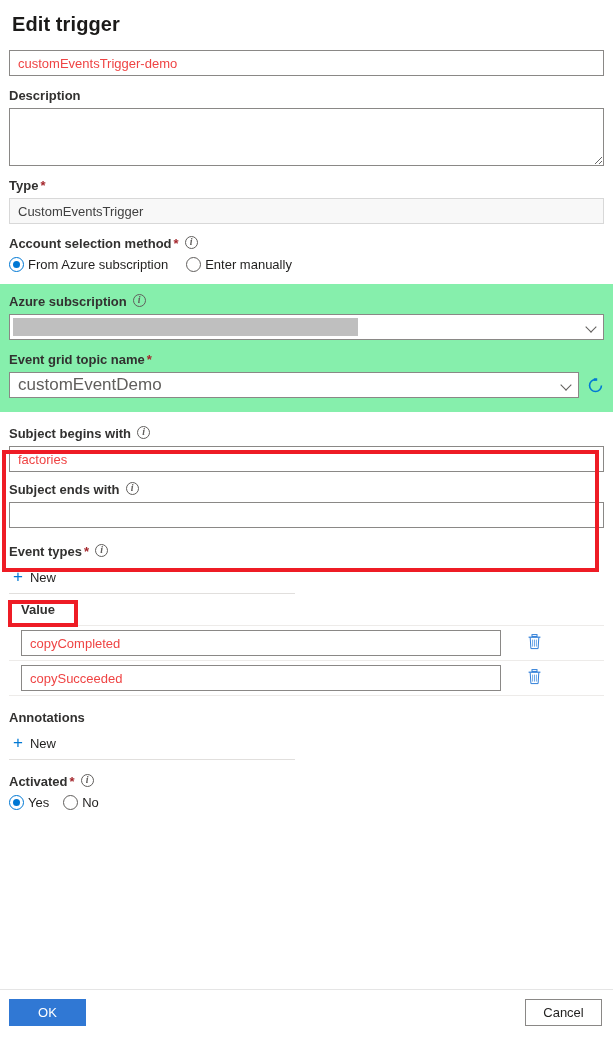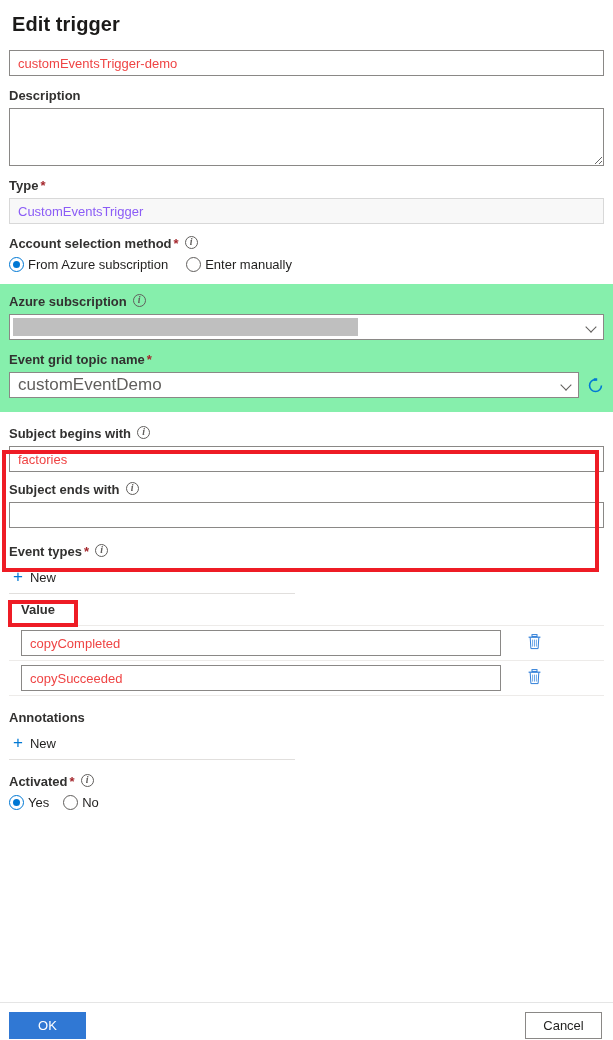--- a/index.html
+++ b/index.html
@@ -89,21 +89,21 @@
     background: #ffffff;
     font-family: "Liberation Sans", sans-serif;
     font-size: 13px;
     color: #ef4444;
     padding: 0 8px;
     outline: none;
   }
   .txt.disabled {
     background: #f8f8f8;
     border-color: #d8d8d8;
-    color: #8b5cf6;
+    color: #404040;
   }
 
   textarea.txt {
     height: 58px;
     padding: 5px 8px;
     resize: both;
     line-height: 16px;
   }
 
   
@@ -277,21 +277,21 @@
     line-height: 0;
     display: inline-block;
   }
 
   
   .footer {
     position: absolute;
     left: 0;
     bottom: 0;
     width: 613px;
-    height: 38px;
+    height: 51px;
     border-top: 1px solid #e5e5e5;
     background: #ffffff;
   }
   .btn-ok {
     position: absolute;
     left: 9px;
     top: 9px;
     width: 77px;
     height: 27px;
     background: #3078d4;

